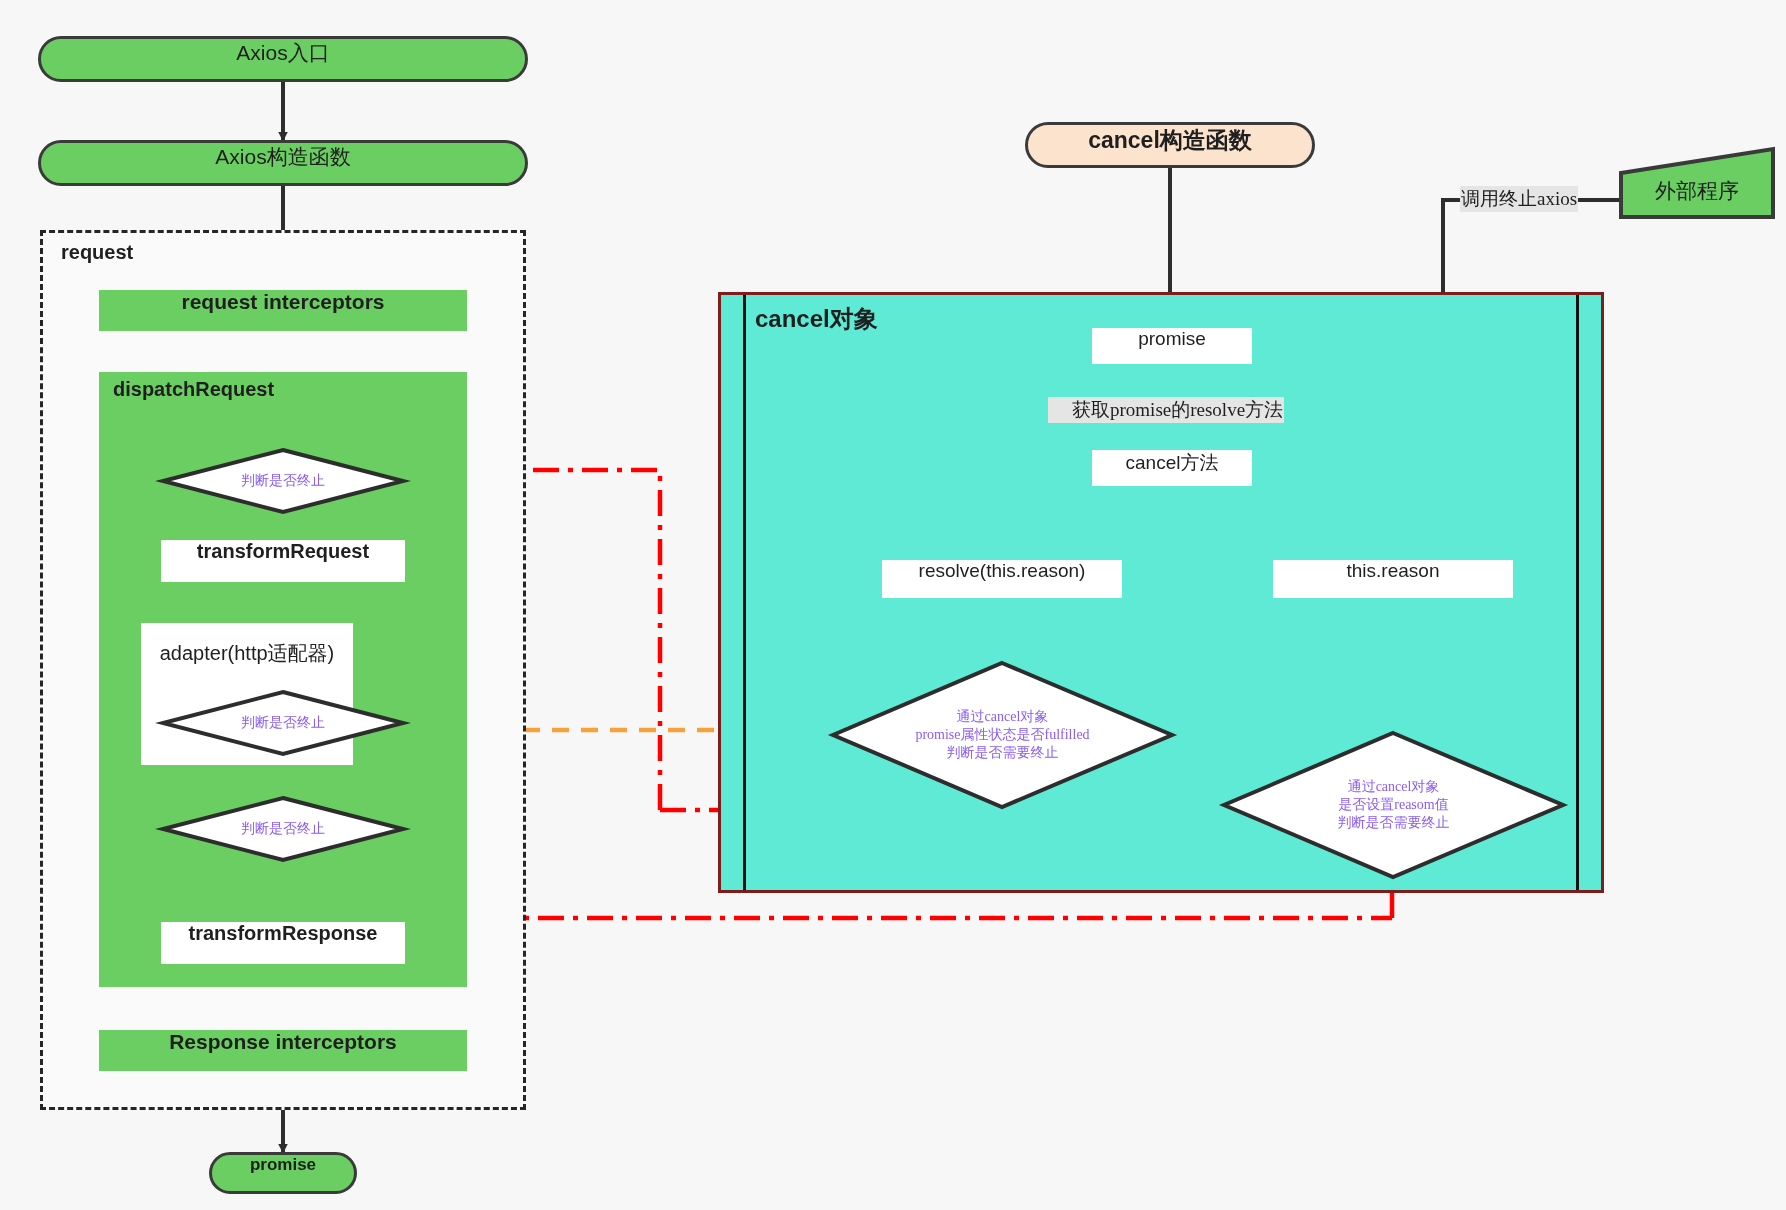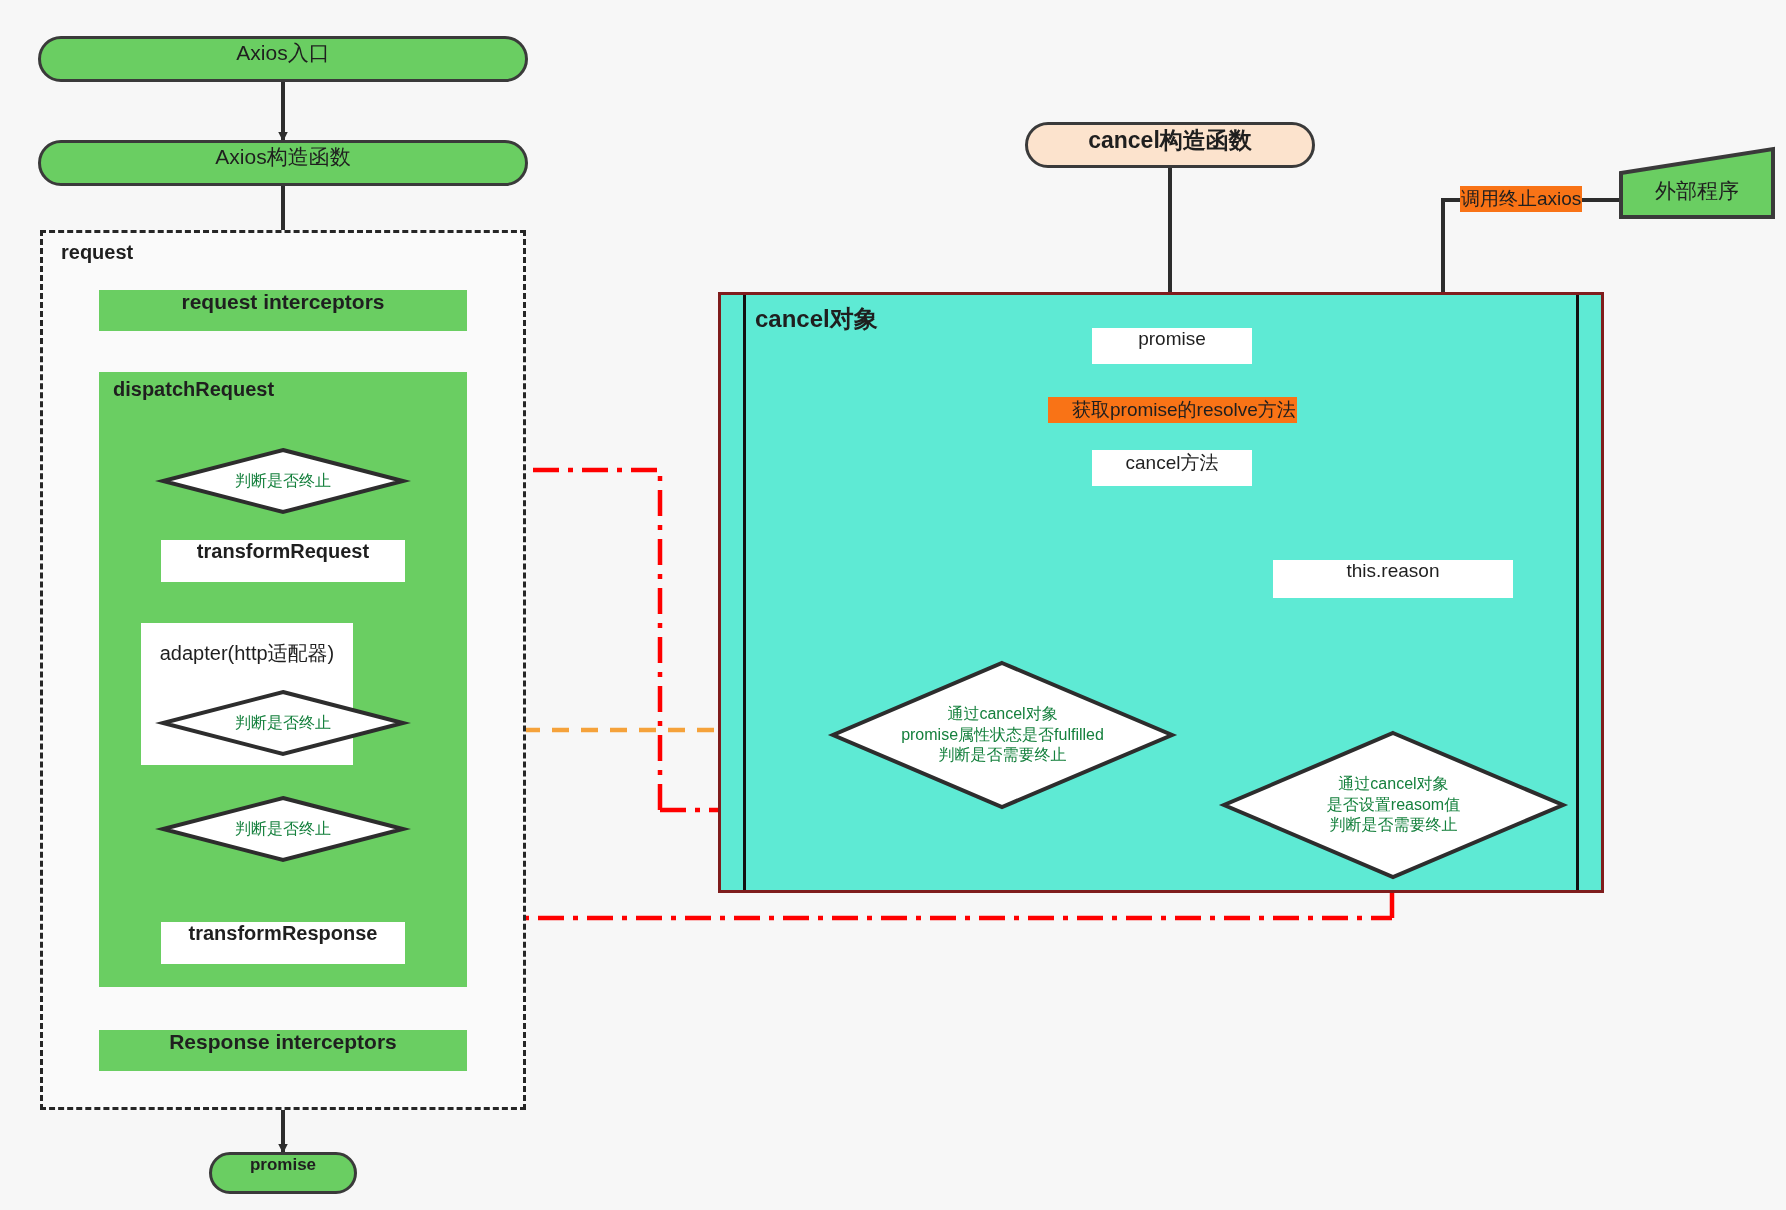--- a/index.html
+++ b/index.html
@@ -137,33 +137,35 @@
   .diamond .dlabel {
     position: absolute;
     left: 0;
     top: 0;
     width: 100%;
     height: 100%;
     display: flex;
     align-items: center;
     justify-content: center;
     text-align: center;
-    font-size: 16px;
+    font-size: 14px;
     line-height: 1.28;
-    color: #15803d;
+    color: #8b5cf6;
     white-space: pre-line;
+    font-family: Liberation Serif, serif;
   }
   
   .edge-label {
     position: absolute;
-    background: #f97316;
+    background: #e5e5e5;
     font-size: 19px;
     color: #1f1f1f;
     white-space: nowrap;
     padding: 0 1px;
+    font-family: Liberation Serif, serif;
   }
   
   .trap {
     position: absolute;
   }
   .trap .tlabel {
     position: absolute;
     left: 0;
     top: 0;
     width: 100%;
@@ -337,20 +339,23 @@
   </div>
 
   <div class="edge-label" style="left:1048px; top:397px;padding-left:24px;">
     <span>获取promise的resolve方法</span>
   </div>
 
   <div class="node proc-plain" style="left:1092px; top:450px; width:160px; height:36px;">
     <span>cancel方法</span>
   </div>
 
+  <div class="node proc-plain" style="left:882px; top:560px; width:240px; height:38px;">
+    <span>resolve(this.reason)</span>
+  </div>
 
   <div class="node proc-plain" style="left:1273px; top:560px; width:240px; height:38px;">
     <span>this.reason</span>
   </div>
 
   <div class="diamond" style="left:830px; top:660px; width:345px; height:150px;">
     <svg width="345" height="150" viewBox="0 0 345 150">
       <polygon points="172,3 342,75 172,147 3,75" fill="#ffffff" stroke="#2d2d2d" stroke-width="4"></polygon>
     </svg>
     <span class="dlabel">通过cancel对象

